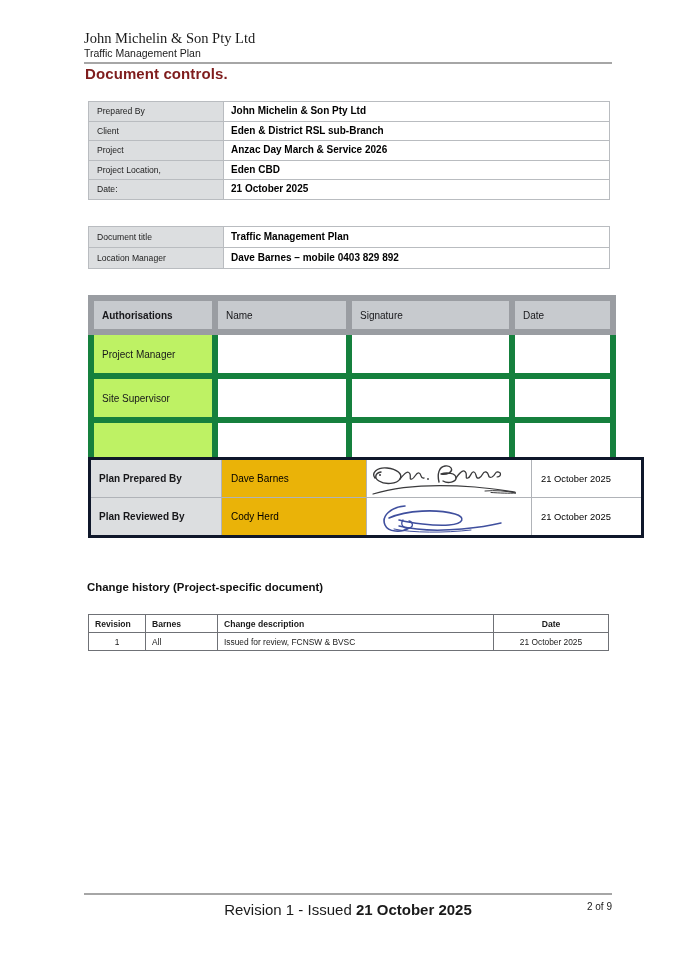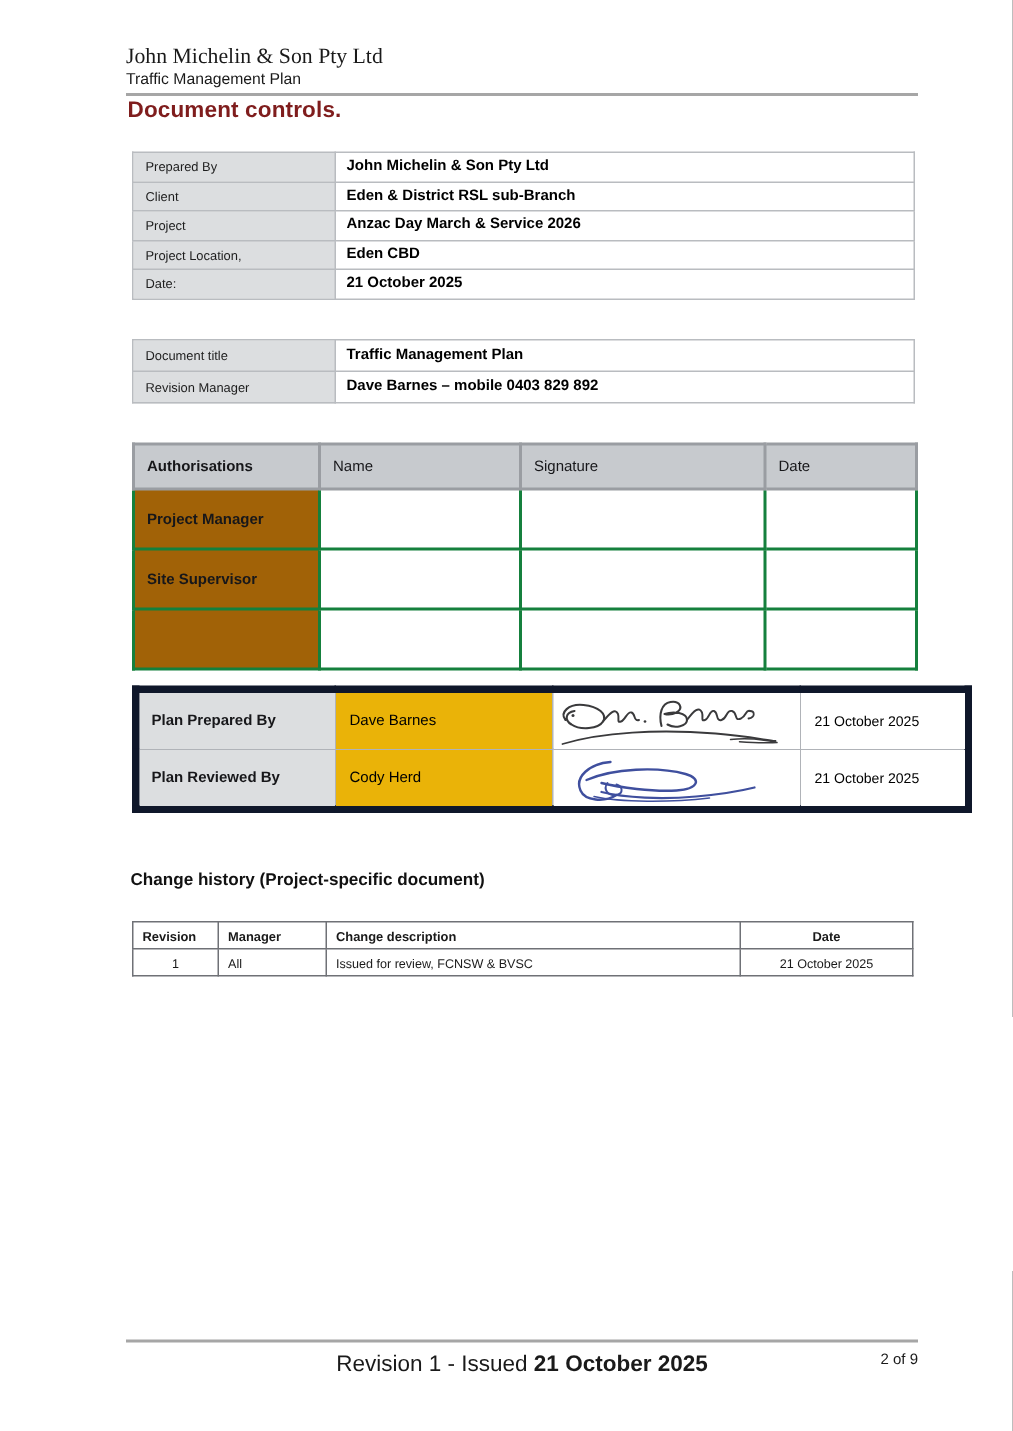--- a/index.html
+++ b/index.html
@@ -93,52 +93,52 @@
   #tbl-doc-meta td { height: 20px; }
 
   
   #tbl-authorisations {
     position: absolute;
     left: 88px;
     top: 295px;
     width: 522px;
   }
   #tbl-authorisations td {
-    border: 2px solid #15803d;
+    border: 6px solid #15803d;
     height: 38px;
   }
   #tbl-authorisations tr.head td {
     background: #c7cace;
     height: 28px;
     border-color: #9a9da2;
     font-size: 10px;
     padding-left: 8px;
     color: #17171a;
   }
   #tbl-authorisations tr.head td.lbl { font-weight: bold; }
   #tbl-authorisations td.rowlabel {
-    background: #a16207;
+    background: #bef264;
     padding-left: 8px;
     font-size: 10px;
-    font-weight: bold;
+    font-weight: normal;
     color: #17171a;
   }
   #tbl-authorisations td.blank { background: #ffffff; }
   .c-auth1 { width: 124px; }
   .c-auth2 { width: 134px; }
   .c-auth3 { width: 163px; }
   .c-auth4 { width: 101px; }
 
   
   #tbl-signoff {
     position: absolute;
     left: 88px;
     top: 457px;
     width: 521px;
-    border: 5px solid #0f172a;
+    border: 3px solid #0f172a;
   }
   #tbl-signoff td {
     border: 1px solid #b0b3b8;
     height: 37px;
     position: relative;
   }
   #tbl-signoff td.rowlabel {
     background: #dcdee0;
     padding-left: 8px;
     font-size: 10px;
@@ -282,21 +282,21 @@
     </tbody>
   </table>
 
   <table class="kv-table" id="tbl-doc-meta">
     <tbody>
       <tr>
         <td class="k">Document title</td>
         <td class="v">Traffic Management Plan</td>
       </tr>
       <tr>
-        <td class="k">Revision Manager</td>
+        <td class="k">Location Manager</td>
         <td class="v">Dave Barnes – mobile 0403 829 892</td>
       </tr>
     </tbody>
   </table>
 
   <table id="tbl-authorisations">
     <colgroup>
       <col class="c-auth1">
         <col class="c-auth2">
         <col class="c-auth3">
@@ -392,21 +392,21 @@
   <table id="tbl-change-history">
     <colgroup>
       <col class="c-ch1">
         <col class="c-ch2">
         <col class="c-ch3">
         <col class="c-ch4">
     </colgroup>
     <tbody>
       <tr class="head">
         <td>Revision</td>
-        <td>Manager</td>
+        <td>Barnes</td>
         <td>Change description</td>
         <td class="ctr">Date</td>
       </tr>
       <tr>
         <td class="ctr">1</td>
         <td>All</td>
         <td>Issued for review, FCNSW &amp; BVSC</td>
         <td class="ctr">21 October 2025</td>
       </tr>
     </tbody>

